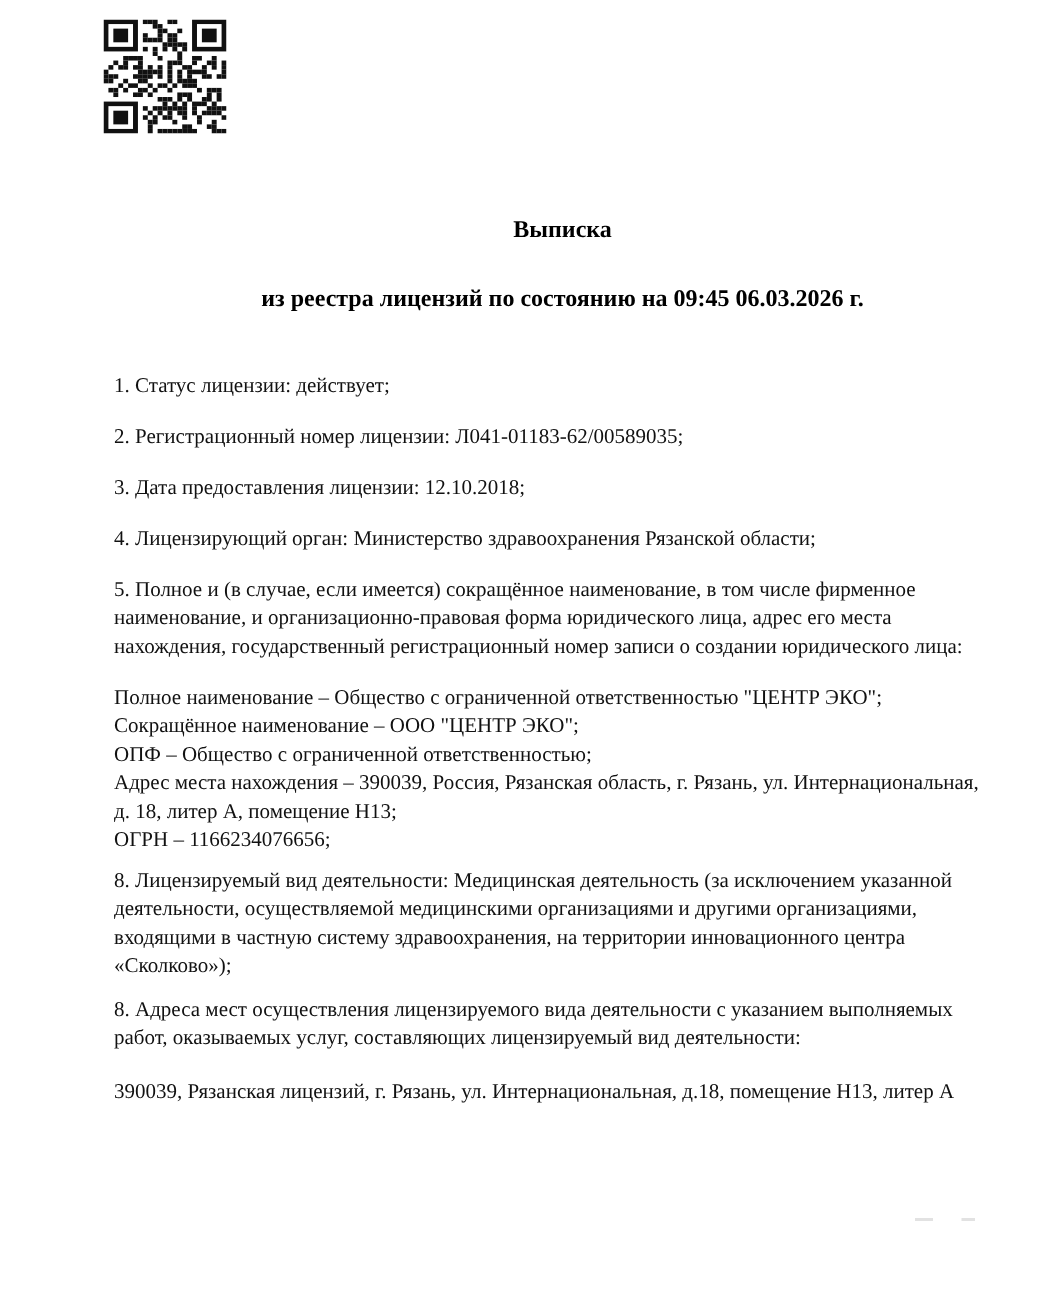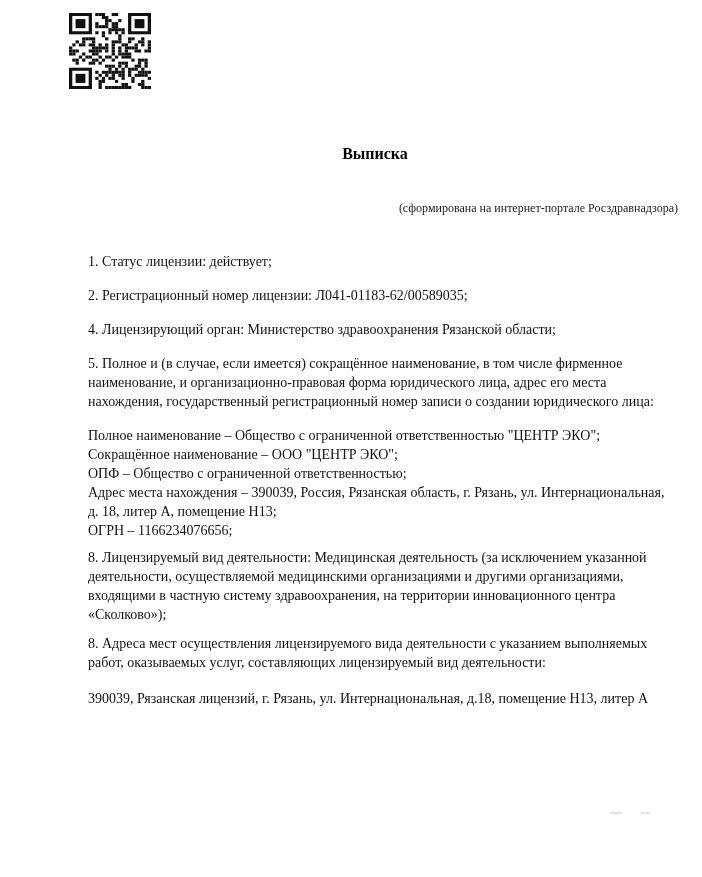--- a/index.html
+++ b/index.html
@@ -38,21 +38,21 @@
     margin: 13px 0 0 0;
     font-size: 12px;
     line-height: 14px;
     text-align: right;
     white-space: pre;
     color: #1b1b1b;
   }
 
   .paragraphs { margin-top: 37px; }
   .paragraphs p {
-    margin: 0 0 15px 16px;
+    margin: 0 0 15px 4px;
     font-size: 14px;
     line-height: 19px;
     white-space: pre;
     color: #111;
   }
   p.gap-8  { margin-bottom: 8px; }
   p.gap-10 { margin-bottom: 10px; }
   p.gap-17 { margin-bottom: 17px; }
 
   .faint-mark {
@@ -277,27 +277,27 @@
         <rect x="20" y="2" width="3" height="3" fill="#111"></rect>
         <rect x="0" y="18" width="7" height="7" fill="#111"></rect>
         <rect x="1" y="19" width="5" height="5" fill="#fff"></rect>
         <rect x="2" y="20" width="3" height="3" fill="#111"></rect>
       </svg>
   </div>
 
   <div class="content">
 
     <h1 class="title"><span>Выписка</span><br>
-</h1>
-
-    <div class="subtitle">(сформирована на интернет-портале Росздравнадзора)</div>
+<span>из реестра лицензий по состоянию на 09:45 06.03.2026 г.</span></h1>
+
 
     <div class="paragraphs">
       <p>1. Статус лицензии: действует;</p>
       <p>2. Регистрационный номер лицензии: Л041-01183-62/00589035;</p>
+      <p>3. Дата предоставления лицензии: 12.10.2018;</p>
       <p>4. Лицензирующий орган: Министерство здравоохранения Рязанской области;</p>
       <p>5. Полное и (в случае, если имеется) сокращённое наименование, в том числе фирменное
 наименование, и организационно-правовая форма юридического лица, адрес его места
 нахождения, государственный регистрационный номер записи о создании юридического лица:</p>
       <p class="gap-8">Полное наименование – Общество с ограниченной ответственностью "ЦЕНТР ЭКО";
 Сокращённое наименование – ООО "ЦЕНТР ЭКО";
 ОПФ – Общество с ограниченной ответственностью;
 Адрес места нахождения – 390039, Россия, Рязанская область, г. Рязань, ул. Интернациональная,
 д. 18, литер А, помещение Н13;
 ОГРН – 1166234076656;</p>

